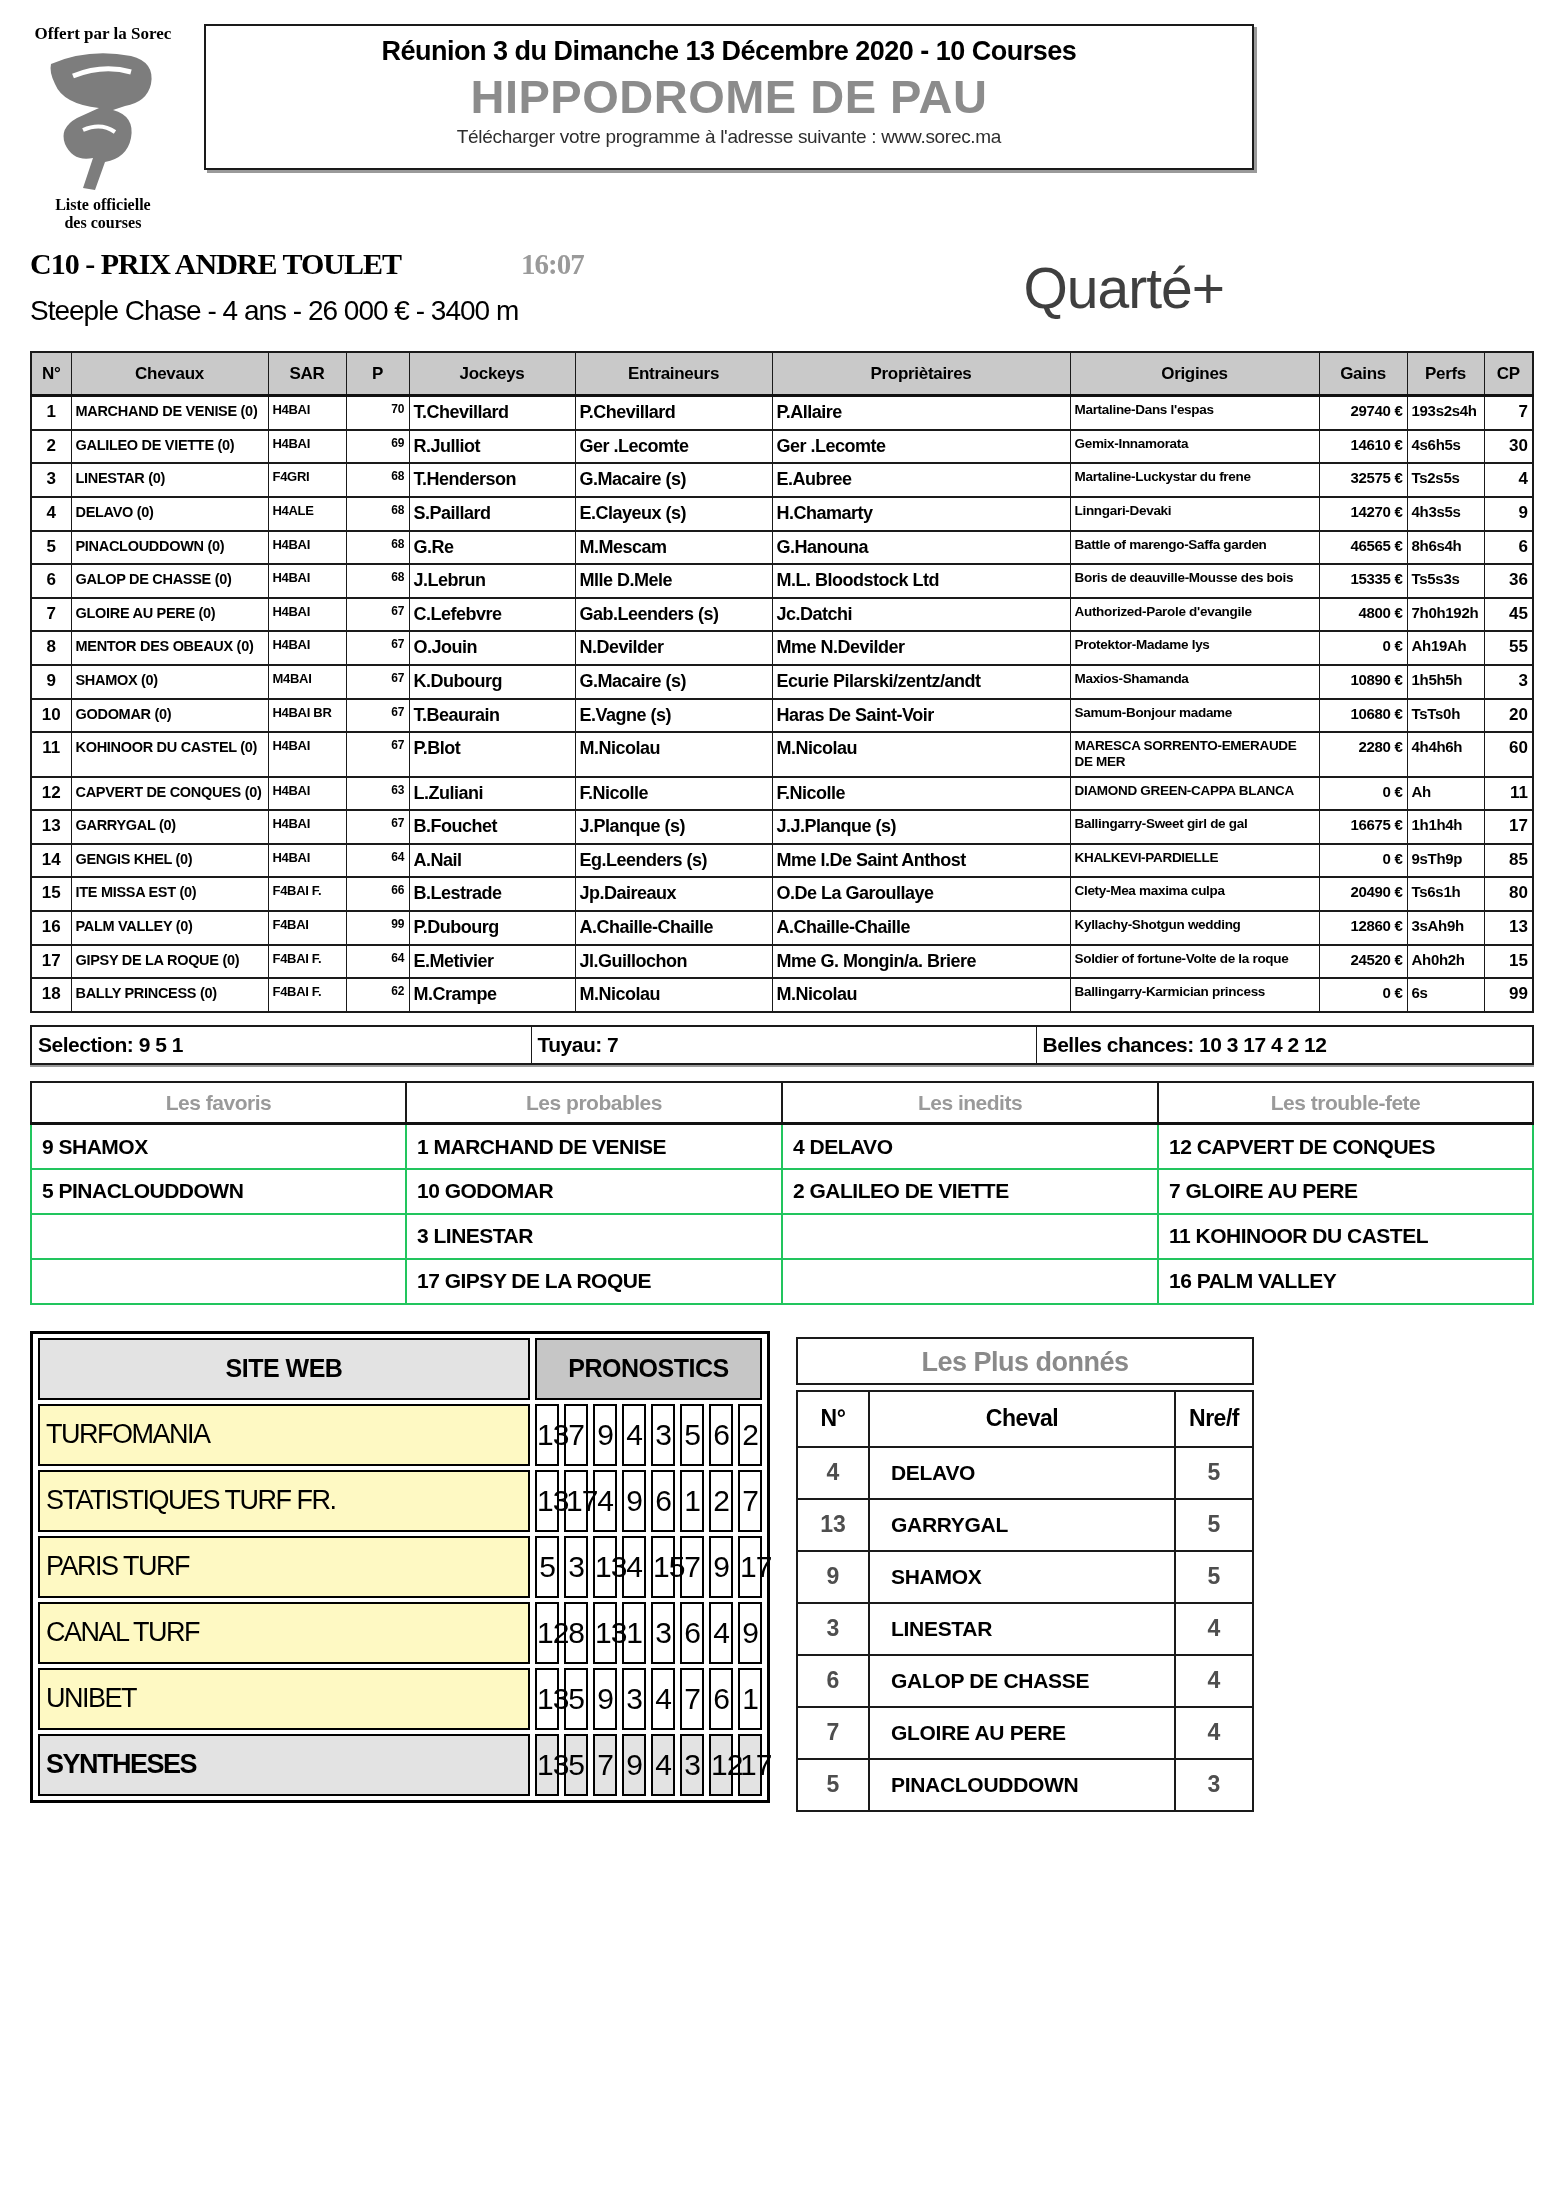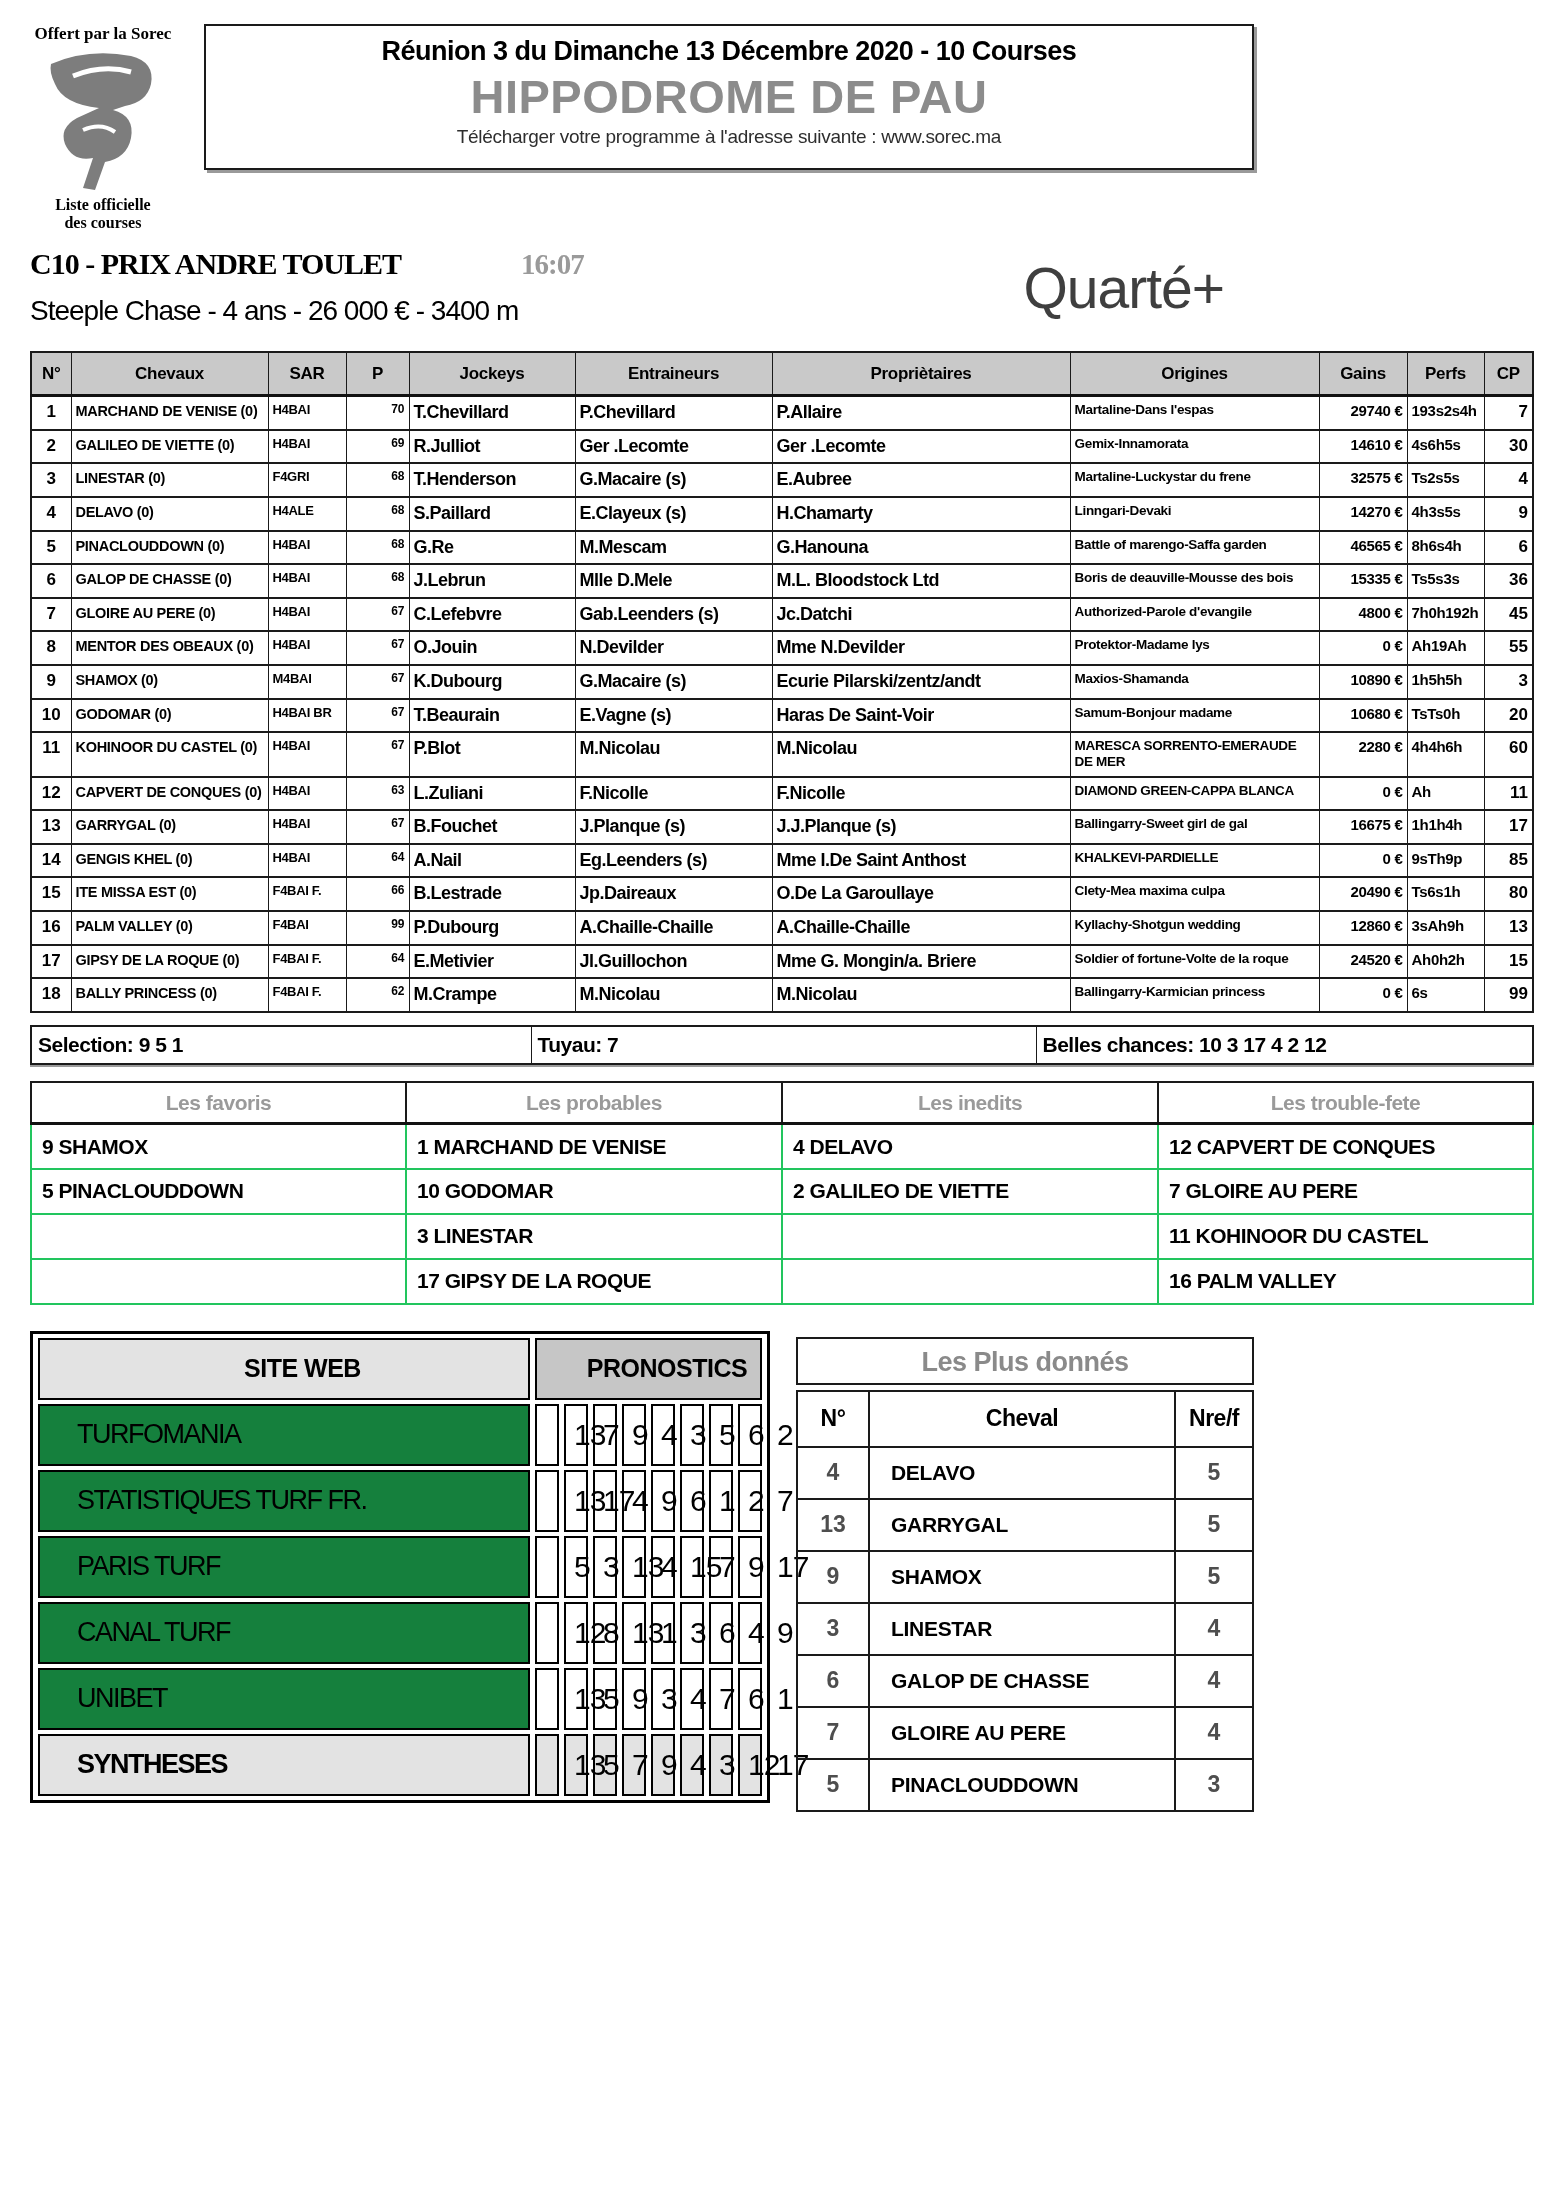--- a/index.html
+++ b/index.html
@@ -55,24 +55,24 @@
   table.selbar td { border:1px solid #1a1a1a; font-size:21px; font-weight:bold; height:38px; padding:2px 6px; letter-spacing:-0.5px; vertical-align:middle; }
 
   
   table.picks { border-collapse:collapse; width:1502px; margin-top:16px; table-layout:fixed; border:2px solid #1a1a1a; }
   table.picks th { border:2px solid #1a1a1a; background:#fff; color:#9a9a9a; font-size:21px; font-weight:bold; height:42px; letter-spacing:-0.5px; border-bottom:3px solid #111; }
   table.picks td { border:2px solid #22c55e; font-size:21px; font-weight:bold; height:45px; padding:2px 10px; letter-spacing:-0.5px; vertical-align:middle; }
 
   
   .bottom { display:flex; margin-top:26px; align-items:flex-start; }
   table.prono { border-collapse:separate; border-spacing:5px 4px; border:3px solid #000; background:#fff; width:1032px; table-layout:fixed; }
-  table.prono th, table.prono td { border:2px solid #000; height:62px; vertical-align:middle;padding-left:37px; }
+  table.prono th, table.prono td { border:2px solid #000; height:62px; vertical-align:middle; }
   th.pr-site-h { background:#e3e3e3; font-size:25px; font-weight:bold; letter-spacing:-0.5px; }
   th.pr-main-h { background:#c6c6c6; font-size:25px; font-weight:bold; letter-spacing:-0.5px; }
-  td.pr-site { background:#15803d; font-size:27px; font-weight:normal; letter-spacing:-1.5px; padding-left:6px; }
+  td.pr-site { background:#fef9c3; font-size:27px; font-weight:normal; letter-spacing:-1.5px; padding-left:6px; }
   td.pr-num { background:#ffffff; font-size:30px; font-weight:normal; text-align:center; letter-spacing:-1px; }
   table.prono tr:last-child td { background:#e3e3e3; }
   table.prono tr:last-child td.pr-site { font-weight:bold; }
 
   .plus-donnes { margin-left:26px; width:460px; margin-top:6px; }
   .pd-title { border:2px solid #1a1a1a; text-align:center; font-size:27px; font-weight:bold; color:#8a8a8a; height:48px; line-height:46px; letter-spacing:-0.5px; }
   table.pd { border-collapse:collapse; width:100%; margin-top:5px; table-layout:fixed; border:2px solid #1a1a1a; }
   table.pd th { border:2px solid #1a1a1a; font-size:23px; font-weight:bold; height:56px; vertical-align:middle; letter-spacing:-0.5px; }
   table.pd td { border:2px solid #1a1a1a; height:52px; vertical-align:middle; }
   td.pd-num { text-align:center; font-size:23px; font-weight:bold; color:#4e4e4e; }

